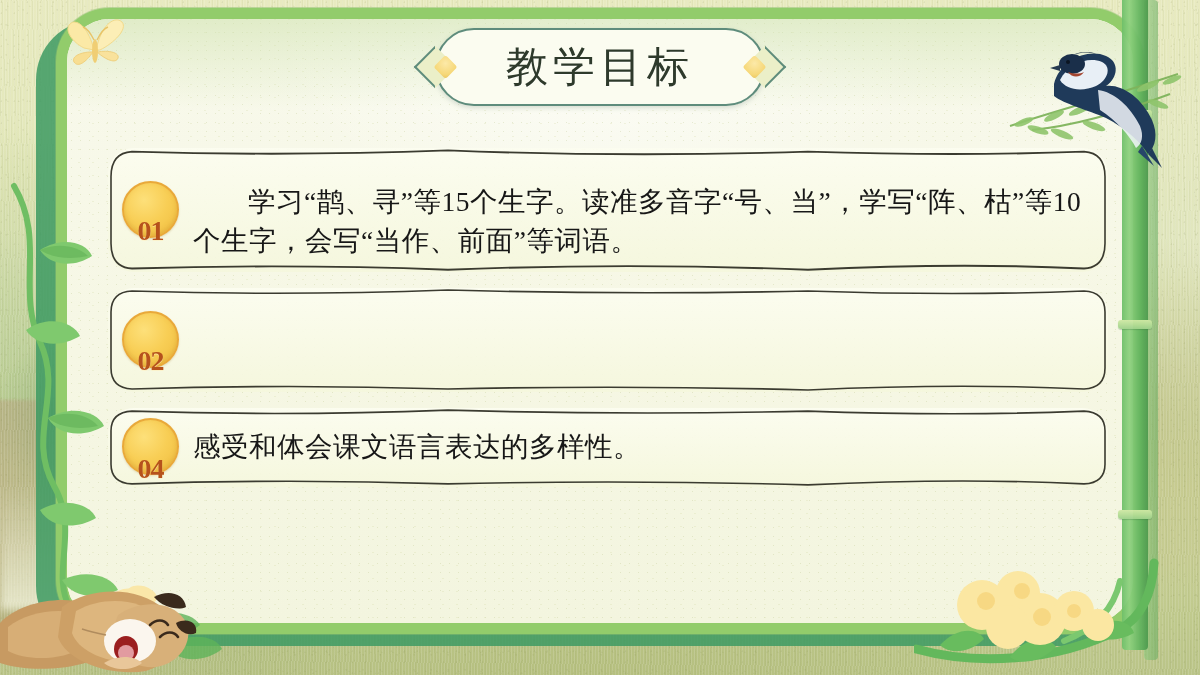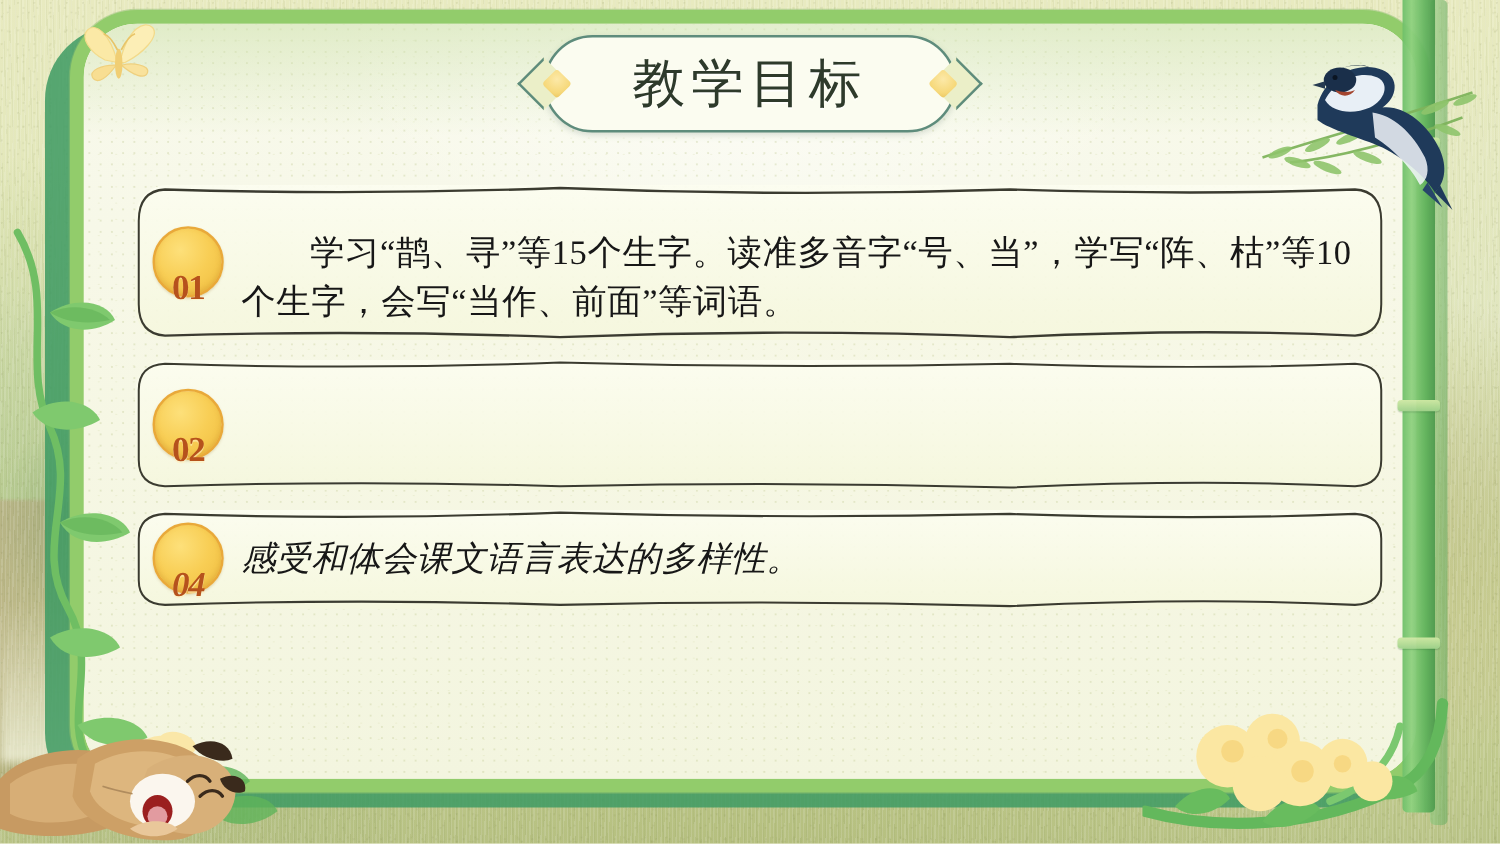--- a/index.html
+++ b/index.html
@@ -306,21 +306,21 @@
         <path d="M24 3 Q 180 8 340 2 Q 520 7 700 3 Q 850 8 976 3 Q 997 4 997 24
                  L 997 80 Q 997 100 976 101 Q 850 95 700 102 Q 520 97 340 101 Q 180 96 24 101
                  Q 3 100 3 80 L 3 24 Q 3 4 24 3 Z"></path>
       </svg>
       <div class="badge">
         <span>02</span>
       </div>
     </div>
 
 
-    <div class="goal" style="min-height:76px;font-style:italic;">
+    <div class="goal" style="min-height:76px;">
       <svg class="goal-outline" viewBox="0 0 1000 76" preserveAspectRatio="none">
         <path d="M24 3 Q 180 8 340 2 Q 520 7 700 3 Q 850 8 976 3 Q 997 4 997 22
                  L 997 54 Q 997 72 976 73 Q 850 67 700 74 Q 520 69 340 73 Q 180 68 24 73
                  Q 3 72 3 54 L 3 22 Q 3 4 24 3 Z"></path>
       </svg>
       <div class="badge">
         <span>04</span>
       </div>
       <div class="goal-text">感受和体会课文语言表达的多样性。</div>
     </div>

